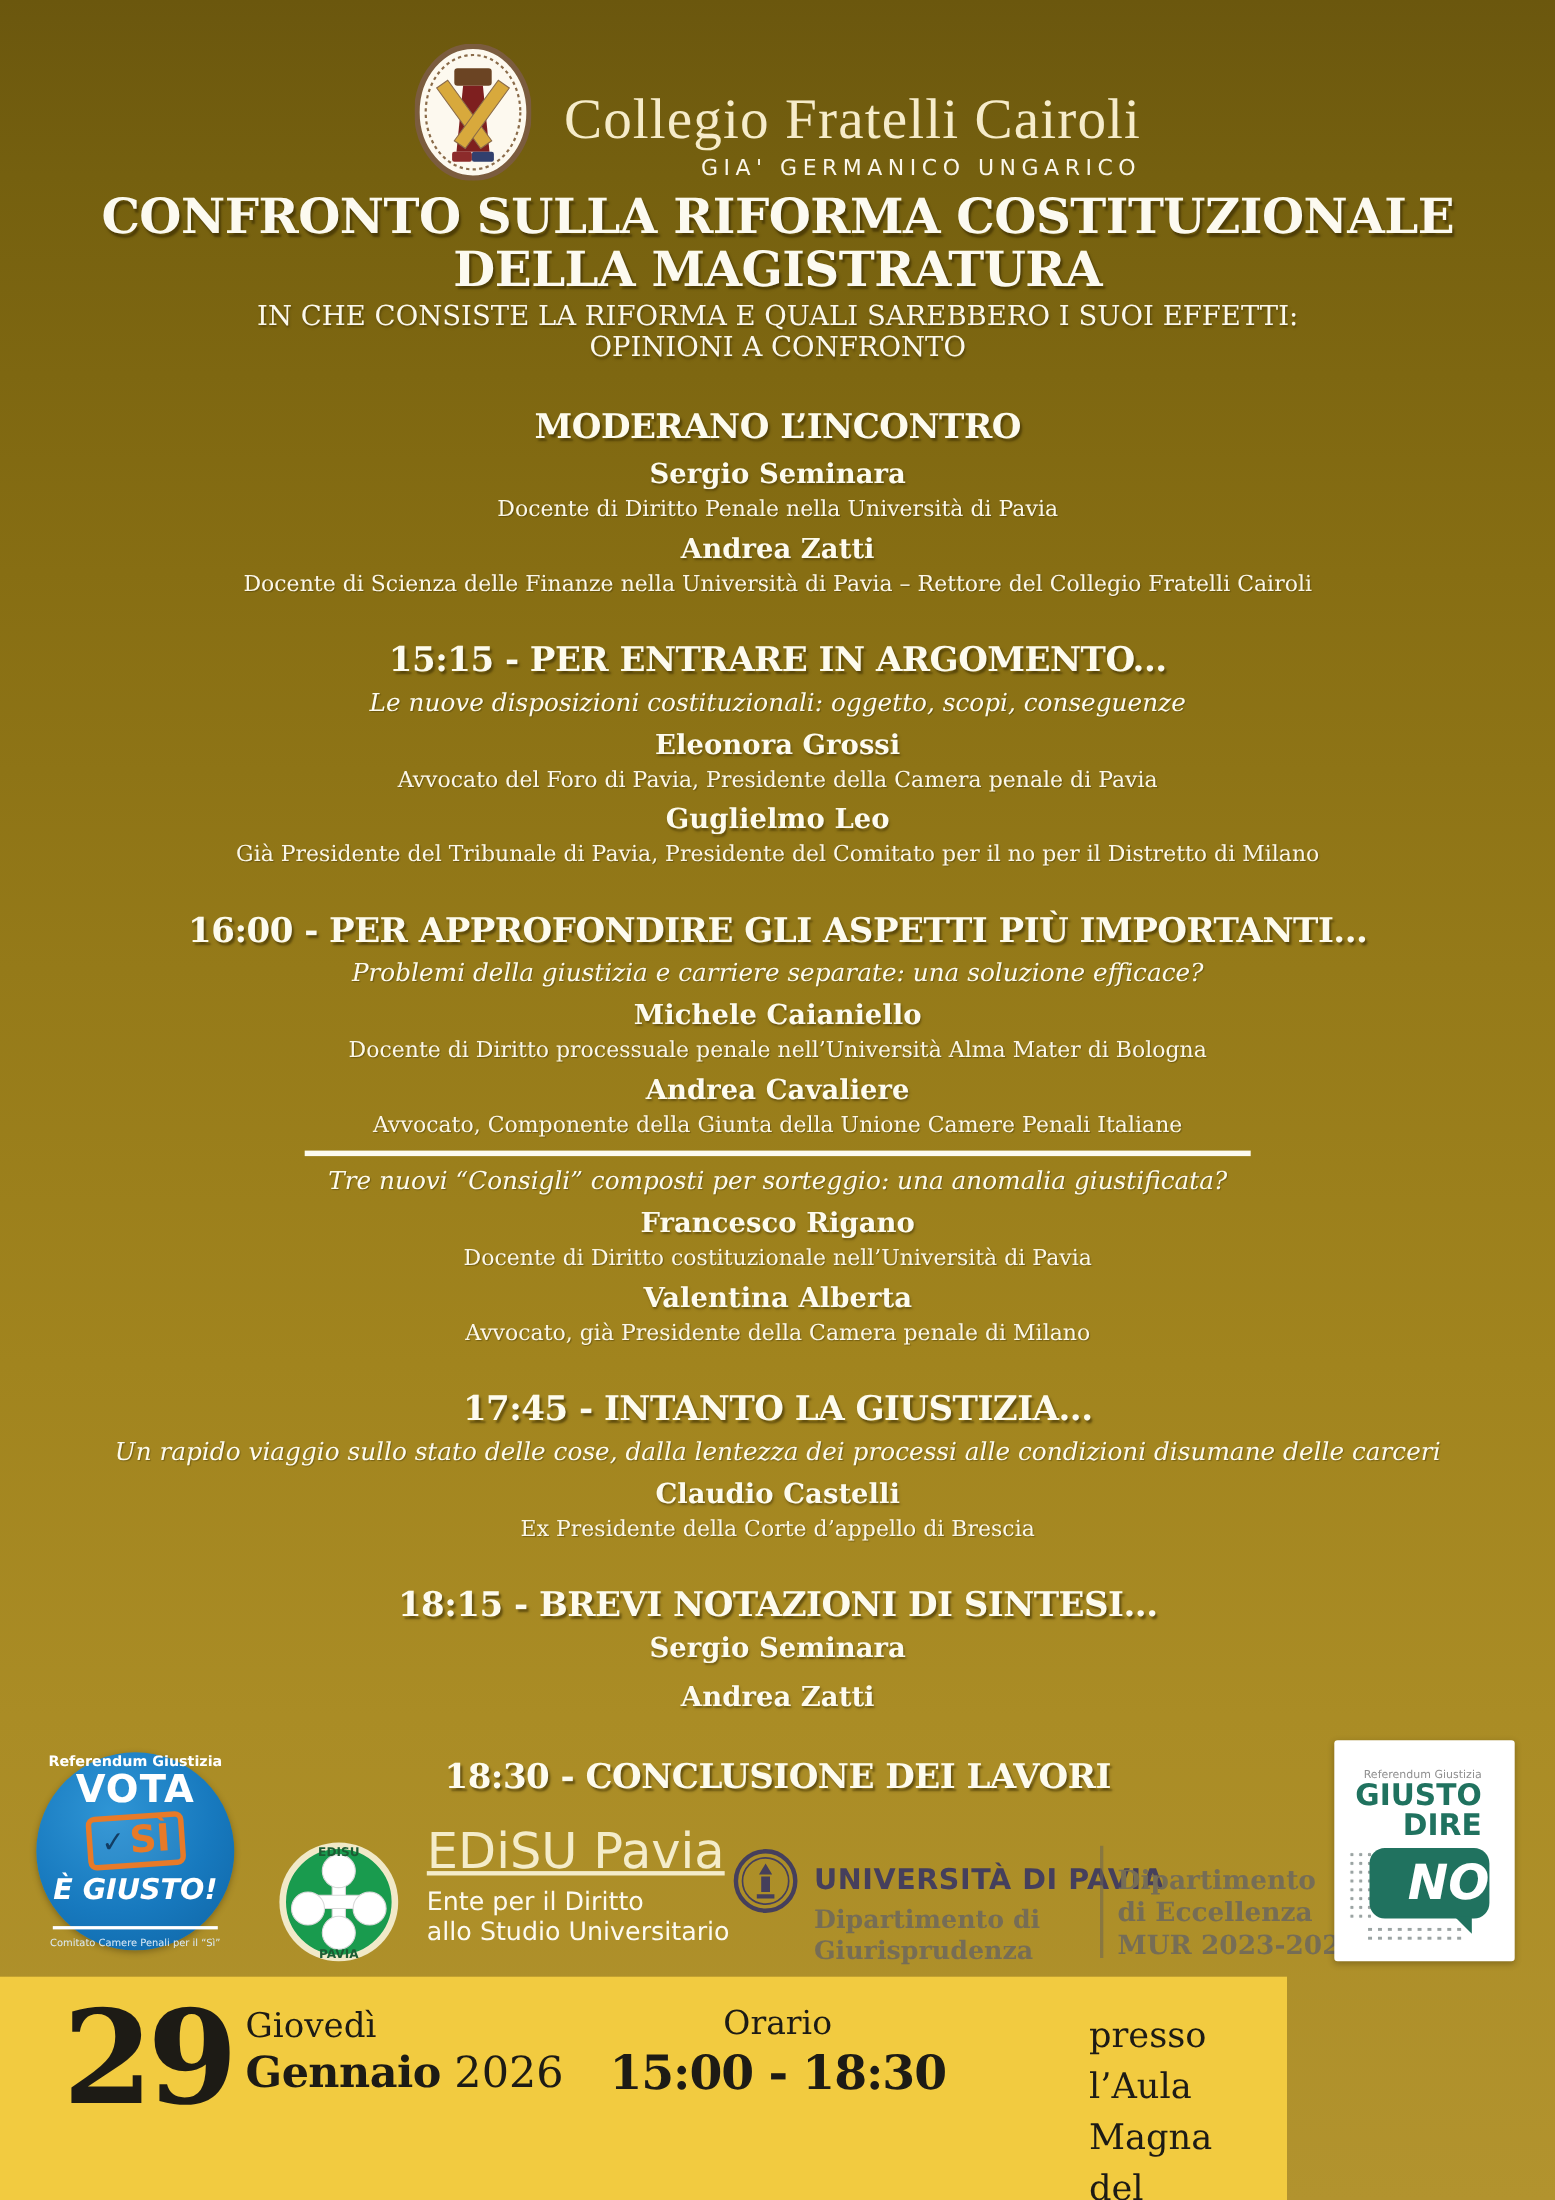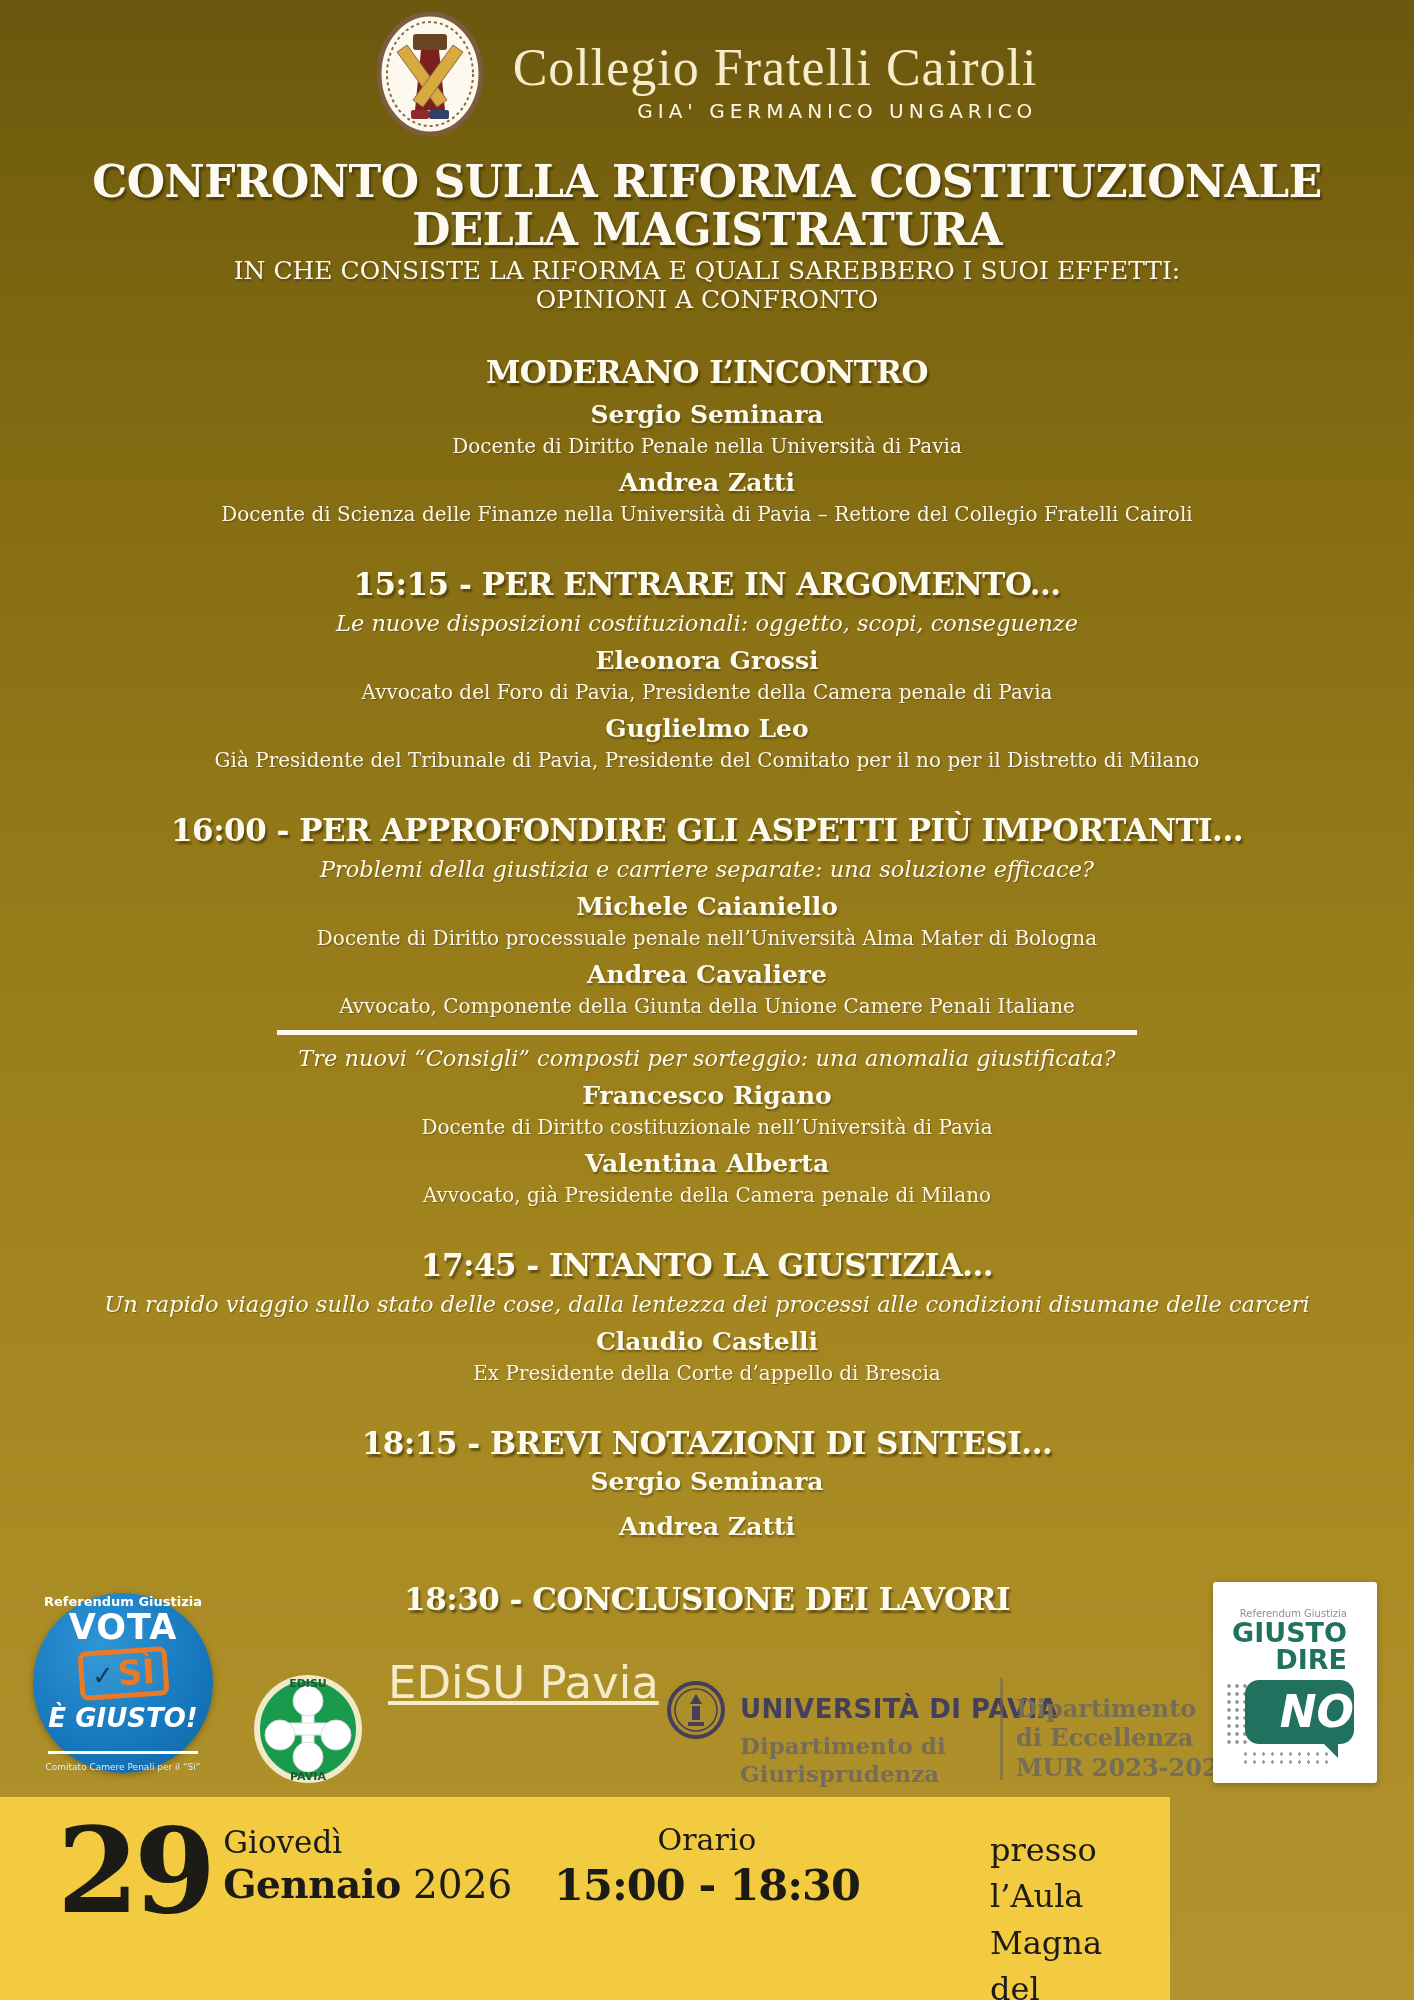--- a/index.html
+++ b/index.html
@@ -3,21 +3,21 @@
 <meta charset="utf-8">
 <style>
   html,body { margin:0; padding:0; background:#3a3a3a; }
   .poster {
     position:relative; width:1414px; height:2000px; overflow:hidden;
     background:linear-gradient(180deg,#6b570e 0%, #75600f 8%, #876e13 26%,
                #957a19 44%, #a1841e 62%, #aa8c25 78%, #b2932e 100%);
     font-family:"DejaVu Serif", serif; color:#fdfbee;
   }
   
-  .brand-row { display:flex; justify-content:center; align-items:flex-start; gap:30px; padding-top:12px; height:136px; }
+  .brand-row { display:flex; justify-content:center; align-items:flex-end; gap:30px; padding-top:28px; height:136px; }
   .crest { width:106px; height:124px; flex:0 0 auto; }
   .brand-text { padding-top:30px; }
   .brand-name { font-family:"Liberation Serif", serif; font-size:52px; line-height:1; color:#f6ecca; letter-spacing:1px; }
   .brand-sub { font-family:"DejaVu Sans", sans-serif; font-size:20px; letter-spacing:5px; color:#fbf7ea; text-align:right; margin-top:5px; }
   
   .title-block { text-align:center; margin-top:10px; }
   .title-line { font-size:44px; font-weight:bold; letter-spacing:-0.5px; color:#fcfaf0;
                 text-shadow:2px 3px 2px rgba(55,42,2,.65); line-height:1.1; }
   .subtitle-line { font-size:25px; color:#fbf8ec; line-height:1.1; margin-top:2px;
                 text-shadow:1px 2px 2px rgba(55,42,2,.5); }
@@ -187,20 +187,24 @@
         <circle cx="56" cy="84" r="15"></circle>
         <circle cx="28" cy="62" r="15"></circle>
         <circle cx="84" cy="62" r="15"></circle>
       </g>
       <text x="56" y="14" text-anchor="middle" font-size="11" font-weight="bold" fill="#1c5c33" font-family="DejaVu Sans, sans-serif">EDISU</text>
       <text x="56" y="107" text-anchor="middle" font-size="11" font-weight="bold" fill="#1c5c33" font-family="DejaVu Sans, sans-serif">PAVIA</text>
     </svg>
 
     <div class="edisu-text">
       <div class="edisu-name">EDiSU Pavia</div>
+      <div class="edisu-desc">
+        <div>Ente per il Diritto</div>
+        <div>allo Studio Universitario</div>
+      </div>
     </div>
 
     <svg class="unipv-crest" viewBox="0 0 60 60">
       <circle cx="30" cy="30" r="27" fill="none" stroke="#453f5c" stroke-width="4"></circle>
       <circle cx="30" cy="30" r="21" fill="none" stroke="#453f5c" stroke-width="1.5"></circle>
       <path d="M30 14 L24 24 L36 24 Z M26 26 h8 v14 h-8 Z M22 42 h16 v4 h-16 Z" fill="#453f5c"></path>
     </svg>
     <div class="unipv-name">UNIVERSITÀ DI PAVIA</div>
     <div class="unipv-dept">
       <div>Dipartimento di</div>

